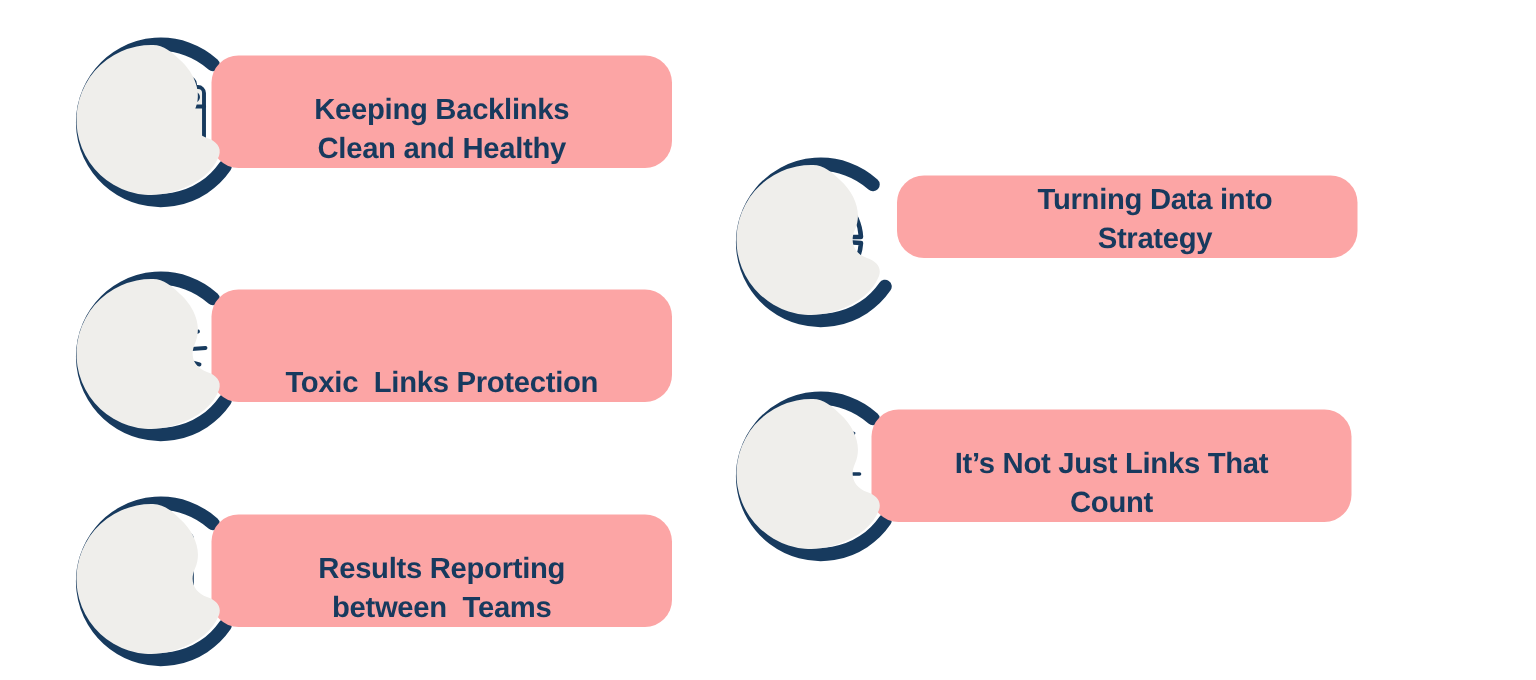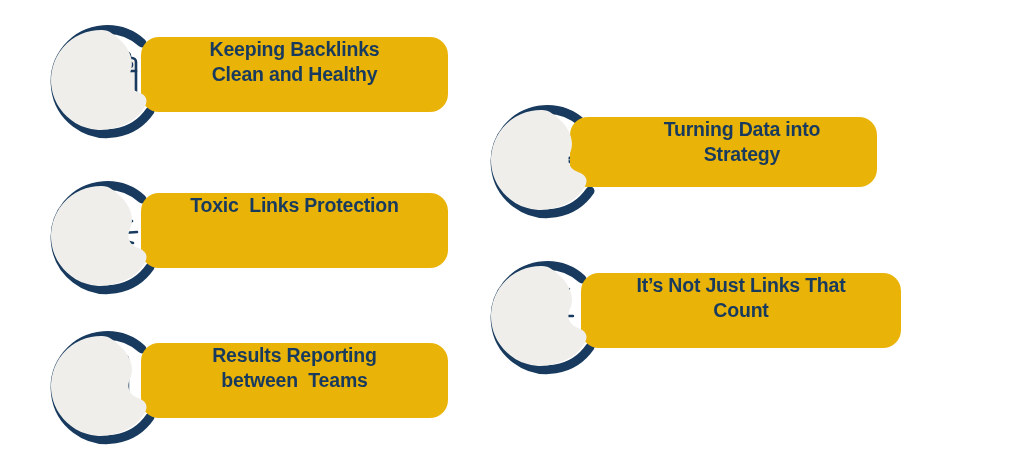--- a/index.html
+++ b/index.html
@@ -11,24 +11,24 @@
     position:relative;
   }
   #canvas{position:relative;width:1024px;height:453px;}
 
   
   .item{position:absolute;}
 
   
   .pill{
     position:absolute;
-    background:#eab308;
+    background:#fca5a5;
     border-radius:18px;
     display:flex;
-    align-items:flex-start;
+    align-items:flex-end;
     justify-content:center;
     box-sizing:border-box;
   }
   .pill-text{
     color:#173a5e;
     font-weight:bold;
     font-size:19.5px;
     line-height:1.30;
     text-align:center;
     letter-spacing:-0.2px;
@@ -181,21 +181,21 @@
   </div>
 
   <div class="item" style="left:478px;top:96px;">
 
     <div class="badge layer-ring" style="left:0;top:0;">
       <svg width="128" height="128" viewBox="0 0 128 128">
         <path d="M104 27 A52 52 0 1 0 112 95" fill="none" stroke="#173a5e" stroke-width="9" stroke-linecap="round"></path>
       </svg>
     </div>
 
-    <div class="pill layer-pill" style="left:92px;top:21px;width:307px;height:70px;padding-left:37px;">
+    <div class="pill layer-pill" style="left:120px;top:21px;width:307px;height:55px;padding-left:37px;">
       <span class="pill-text">Turning Data into
 Strategy</span>
     </div>
 
     <div class="badge layer-blob" style="left:0;top:0;">
       <svg width="128" height="128" viewBox="0 0 128 128">
         <path d="M64 14 A50 50 0 1 0 80 111 C95 106 104 98 108 88 C110 82 106 78 100 76 C92 73 88 66 92 57 C97 46 92 33 82 24 C77 19 71 14 64 14 Z" fill="#efeeeb"></path>
       </svg>
     </div>
 

